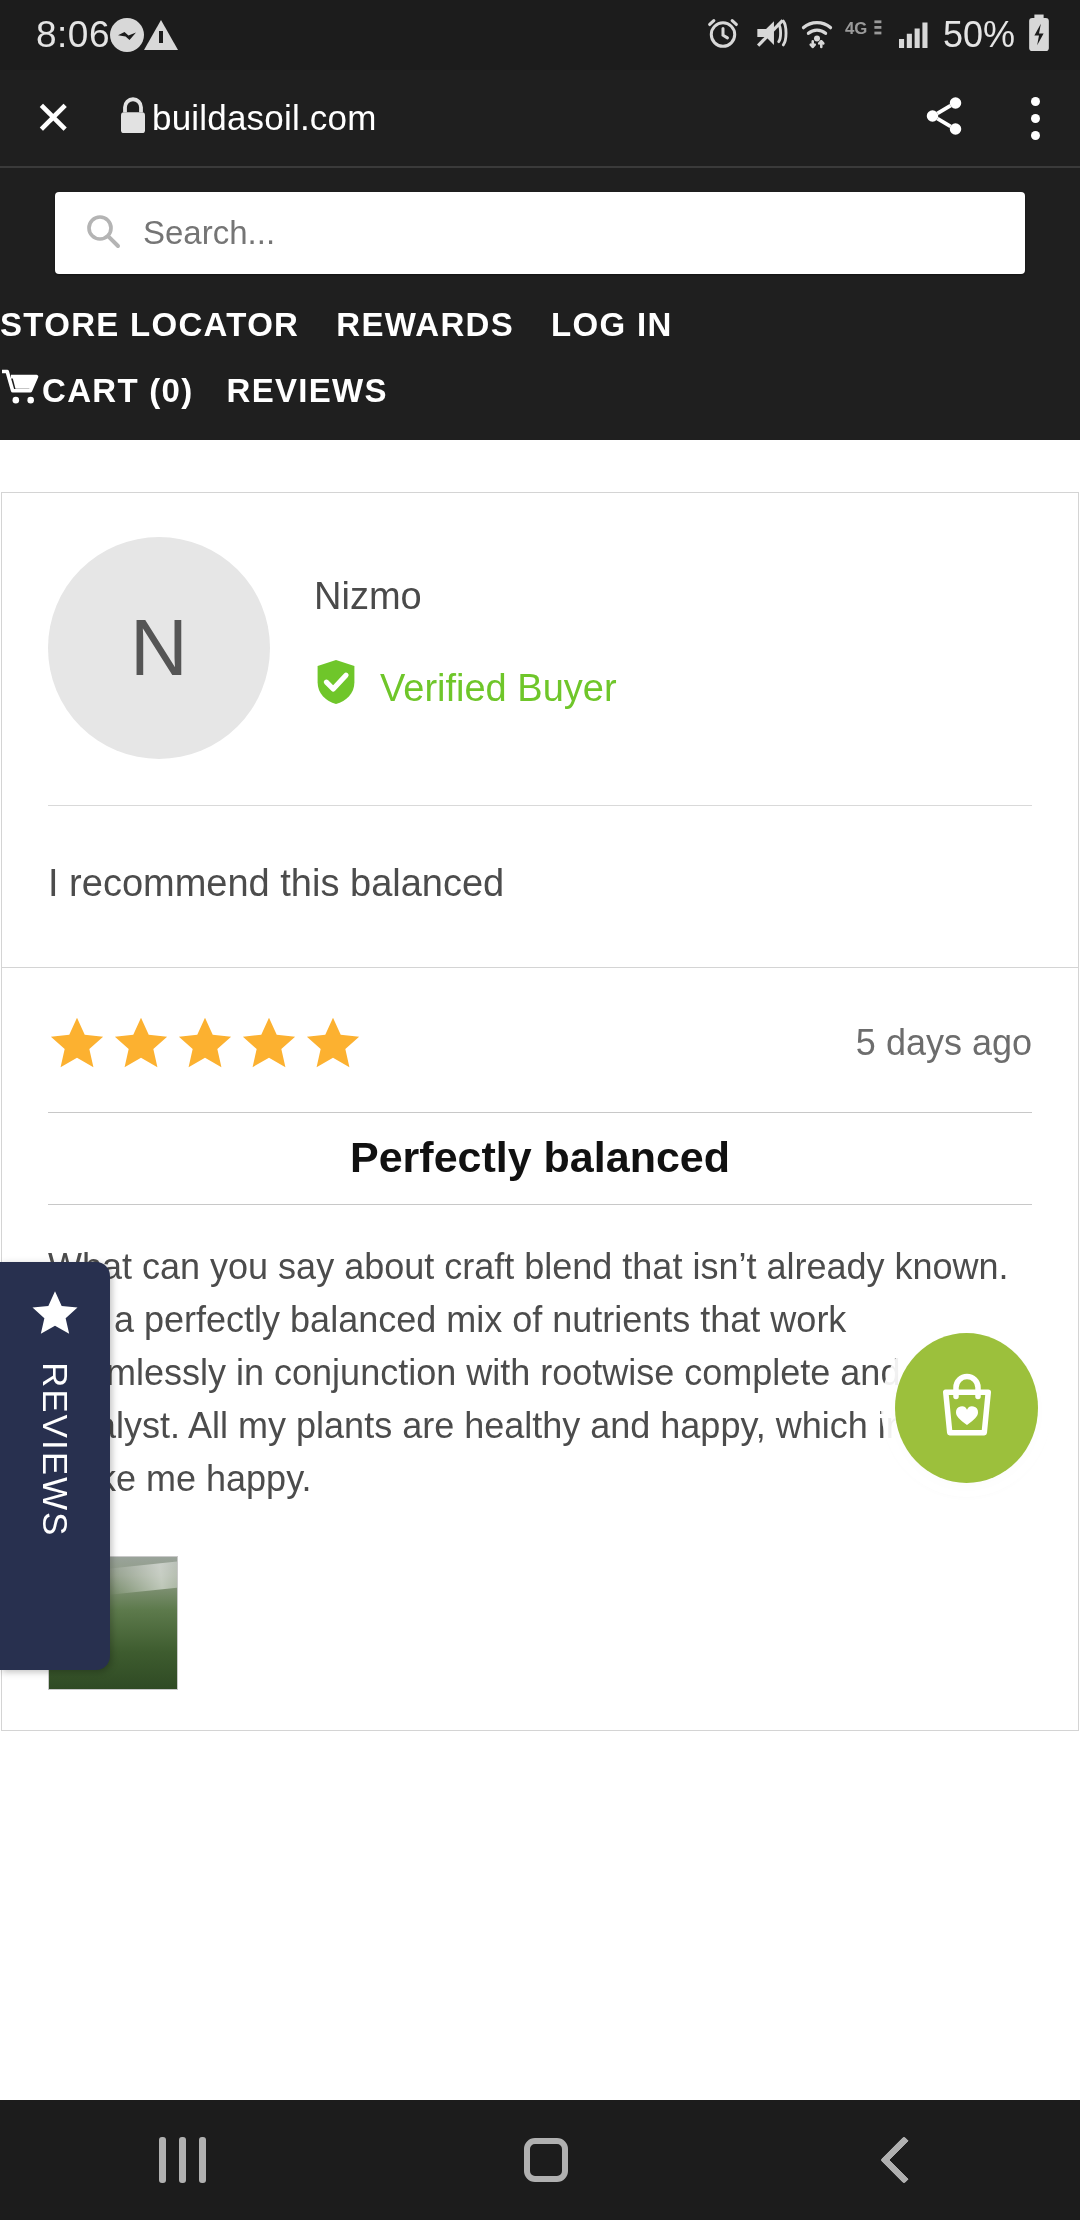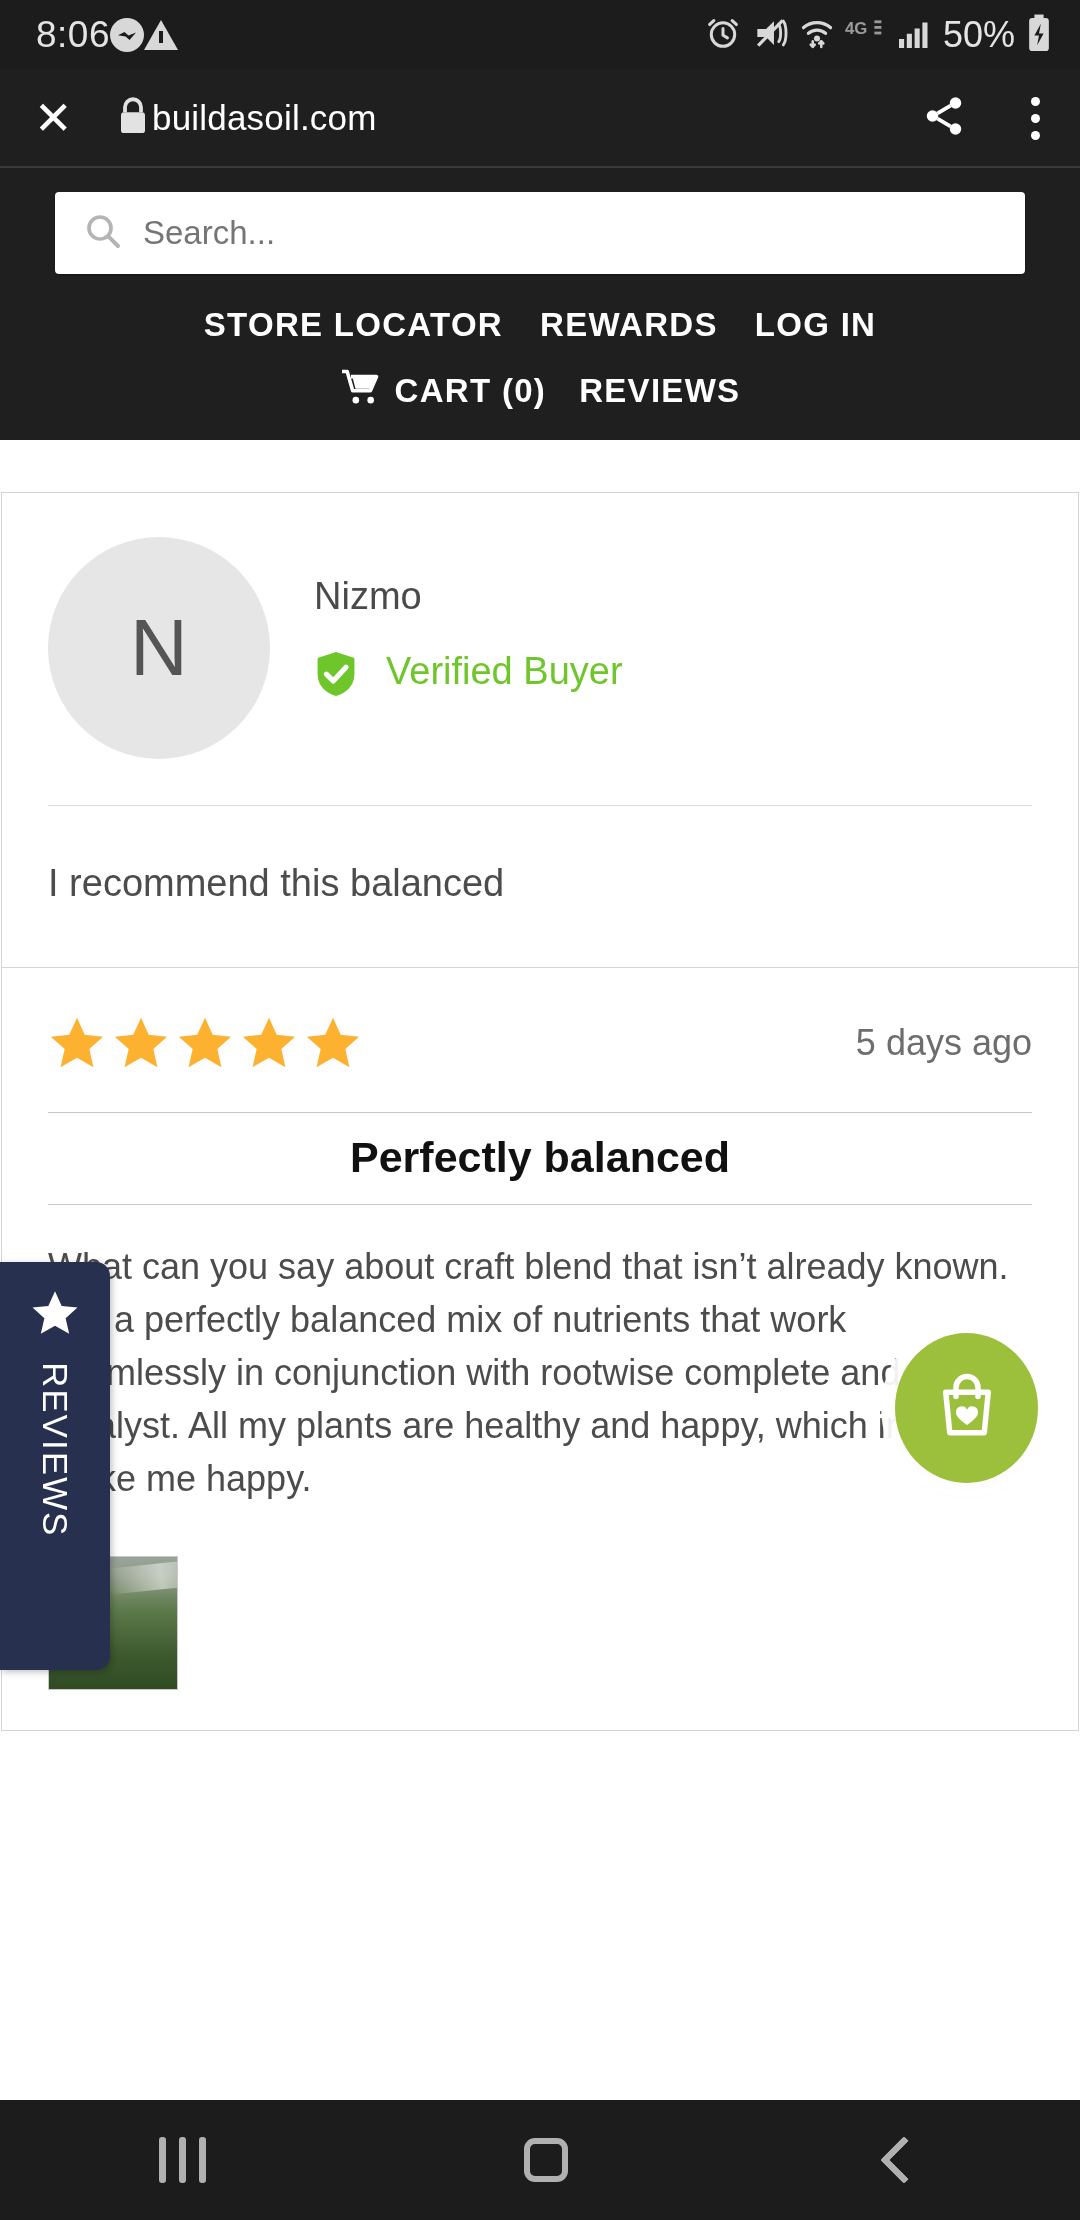--- a/index.html
+++ b/index.html
@@ -54,46 +54,46 @@
     background:#ffffff; border-radius:4px; height:82px;
     display:flex; align-items:center; padding:0 28px;
     box-shadow:0 1px 2px rgba(0,0,0,.4);
   }
   .searchbox .mag{ margin-right:20px; }
   .search-input{
     border:none; outline:none; font-size:33px; color:#8b8b8b;
     font-family:"Liberation Sans", sans-serif; flex:1; background:transparent;
   }
   .navrow{
-    display:flex; justify-content:center; align-items:center;
+    display:flex; align-items:center;
     gap:37px; margin-top:32px;
   }
   .navrow.second{ margin-top:24px; gap:33px; }
   .navlink{
     color:#ffffff; font-size:33px; font-weight:700; letter-spacing:1.3px;
     text-decoration:none; white-space:nowrap;
   }
-  .cartlink{ display:flex; align-items:center; gap:13px; }
+  .cartlink{ display:flex; align-items:center; }
 
   
   .pagebody{ background:#ffffff; padding-top:52px; position:relative; }
 
   .reviewcard{
     border:1px solid #d4d4d4; border-left:1px solid #d4d4d4;
     background:#fff; margin:0 1px;
   }
   .rc-top{ padding:44px 46px 0 46px; display:flex; align-items:flex-start; }
   .avatar{
     width:222px; height:222px; border-radius:50%; background:#e6e6e6;
     flex:0 0 222px; display:flex; align-items:center; justify-content:center;
     color:#555; font-size:80px; font-weight:400;
   }
   .rc-ident{ margin-left:44px; padding-top:38px; }
   .rc-name{ font-size:38px; color:#4a4a4a; }
-  .verified{ display:flex; align-items:flex-start; gap:28px; margin-top:32px; }
+  .verified{ display:flex; align-items:flex-end; gap:22px; margin-top:40px; }
   .vb-text{ font-size:38px; }
 
   .rc-divider{ height:1px; background:#d9d9d9; margin:46px 46px 0 46px; }
   .rc-recommend{
     padding:56px 46px 62px 46px; font-size:38px; color:#4c4c4c;
   }
 
   .rc-sep{ height:1px; background:#d4d4d4; }
 
   .rc-rating{

